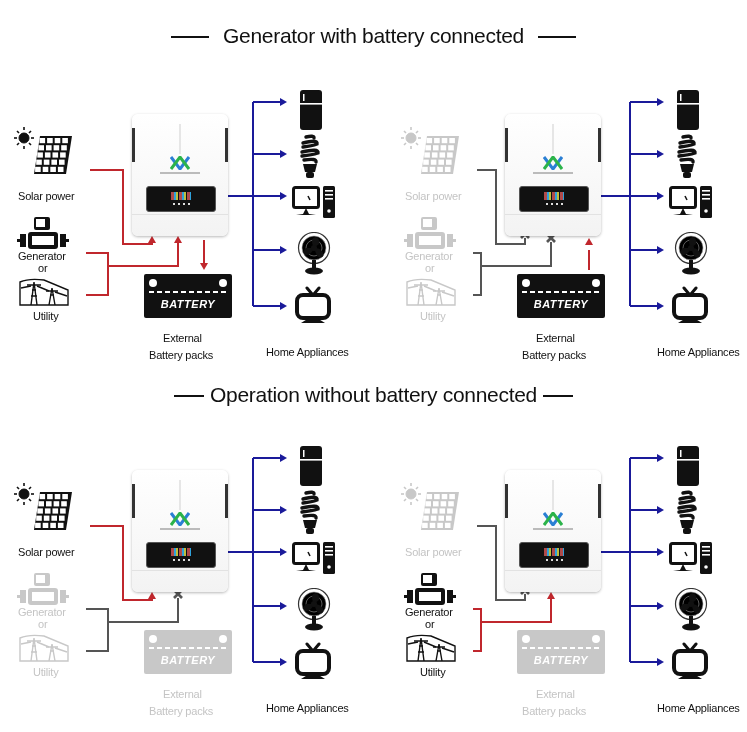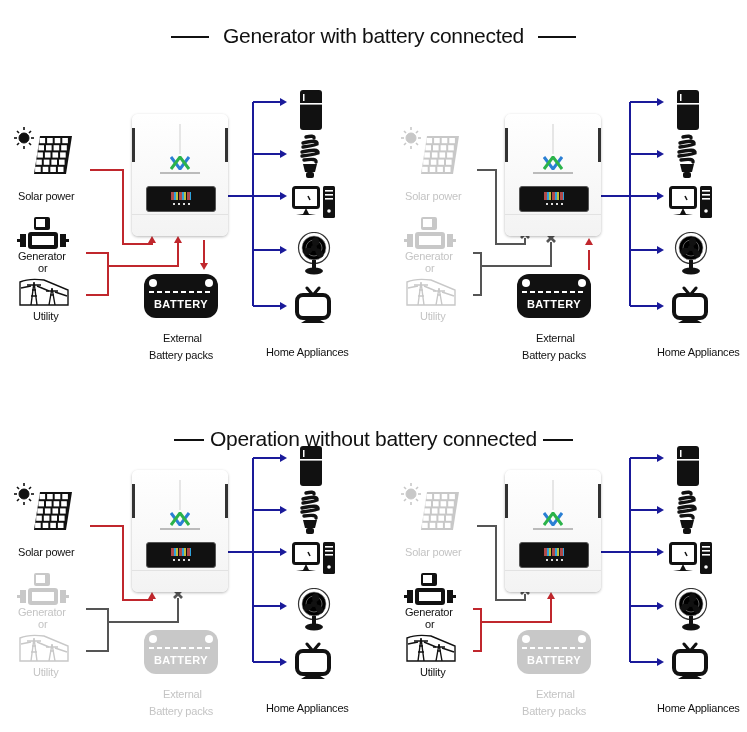--- a/index.html
+++ b/index.html
@@ -13,32 +13,32 @@
   .icon{position:absolute;}
   .inverter{position:absolute;width:96px;height:122px;background:linear-gradient(#ffffff,#f3f3f3);border-radius:6px;box-shadow:0 1px 3px rgba(0,0,0,0.28);}
   .inverter .side{position:absolute;top:14px;width:3px;height:34px;background:#333;}
   .inverter .stripe{position:absolute;left:47px;top:10px;width:2px;height:30px;background:#e6e6e6;}
   .inverter .logo{position:absolute;left:38px;top:42px;width:20px;height:14px;}
   .inverter .brand{position:absolute;left:28px;top:58px;width:40px;height:2px;background:#bbb;}
   .inverter .screen{position:absolute;left:14px;top:72px;width:68px;height:24px;background:#111;border-radius:3px;border:1px solid #555;}
   .inverter .screen .dots{position:absolute;left:26px;top:16px;width:18px;height:2px;background:repeating-linear-gradient(90deg,#ddd 0 2px,transparent 2px 5px);}
   .inverter .screen .disp{position:absolute;left:24px;top:5px;width:20px;height:8px;background:repeating-linear-gradient(90deg,#c55 0 3px,#3bf 3px 5px,#dd4 5px 7px,transparent 7px 8px);opacity:.85;}
   .inverter .base{position:absolute;left:0;right:0;top:100px;height:1px;background:#e2e2e2;}
-  .battery{position:absolute;width:74px;height:44px;border-radius:12px;}
+  .battery{position:absolute;width:88px;height:44px;border-radius:2px;font-style:italic;}
   .battery .term{position:absolute;top:5px;width:8px;height:8px;border-radius:50%;background:#fff;}
   .battery .dashes{position:absolute;left:5px;right:5px;top:17px;height:2px;background:repeating-linear-gradient(90deg,#fff 0 5px,transparent 5px 8px);}
   .battery .btxt{position:absolute;left:0;right:0;top:24px;text-align:center;color:#fff;font-weight:bold;font-size:11px;letter-spacing:0.5px;}
 </style>
 </head>
 <body>
 
 <div class="section-title" style="top:24px;">
   <span class="dash"></span><span>Generator with battery connected</span><span class="dash"></span>
 </div>
-<div class="section-title" style="top:383px;margin-top:44px;">
+<div class="section-title" style="top:383px;">
   <span class="dash" style="width:30px;margin:0 6px;"></span><span>Operation without battery connected</span><span class="dash" style="width:30px;margin:0 6px;"></span>
 </div>
 
 <div id="panels">
     <div class="panel" style="left:0px;top:90px;">
       <svg class="wires">
         <polyline points="228,106 253,106" fill="none" stroke="#1a1a9a" stroke-width="2"></polyline>
         <polyline points="253,12 253,216" fill="none" stroke="#1a1a9a" stroke-width="2"></polyline>
         <polyline points="253,12 283,12" fill="none" stroke="#1a1a9a" stroke-width="2"></polyline>
         <polygon points="287,12 280,8 280,16" fill="#1a1a9a"></polygon>

